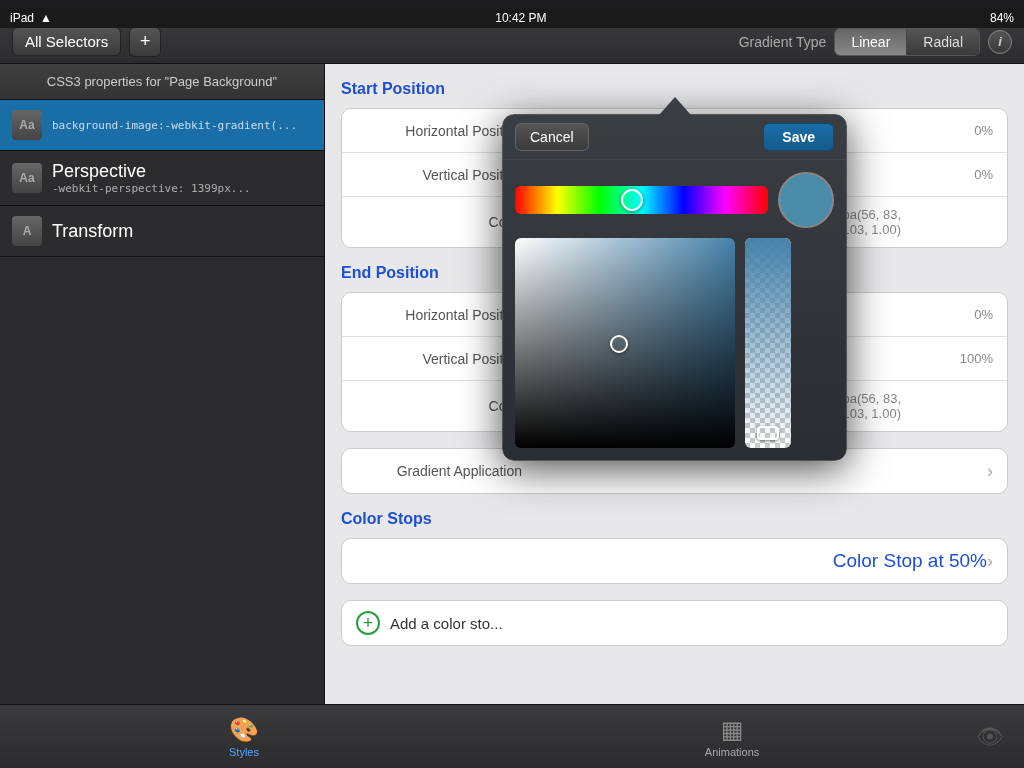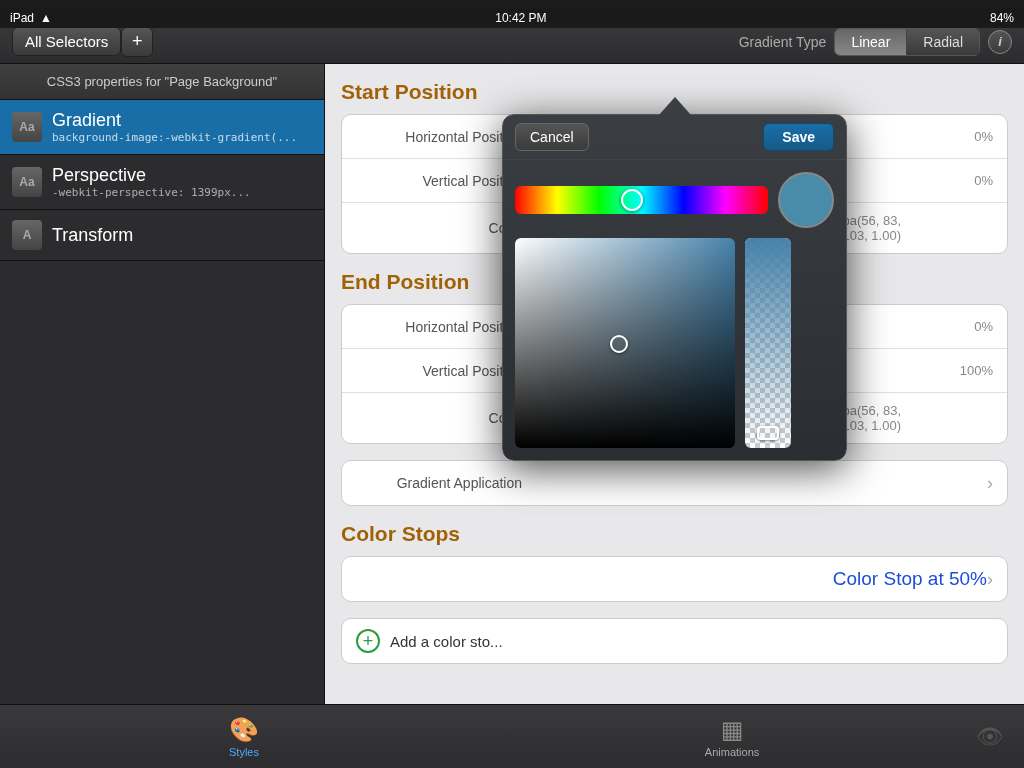--- a/index.html
+++ b/index.html
@@ -36,21 +36,21 @@
       top: 20px; left: 0; right: 0;
       height: 44px;
       background: linear-gradient(to bottom, #3a3a3c, #2c2c2e);
       display: flex;
       align-items: center;
       justify-content: space-between;
       padding: 0 12px;
       border-bottom: 1px solid #111;
       z-index: 99;
     }
-    .toolbar-left { display: flex; align-items: center; }
+    .toolbar-left { display: flex; align-items: center; gap: 8px; }
     .all-selectors-btn {
       background: linear-gradient(to bottom, #555, #3a3a3a);
       border: 1px solid #222;
       border-radius: 6px;
       color: #fff;
       font-size: 15px;
       font-weight: 500;
       padding: 5px 12px;
       cursor: pointer;
     }
@@ -168,23 +168,23 @@
     .main-content {
       position: absolute;
       top: 64px; left: 325px; right: 0;
       bottom: 64px;
       background: #e8e8ea;
       overflow-y: auto;
       padding: 16px;
     }
 
     .section-title {
-      font-size: 21px;
+      font-size: 16px;
       font-weight: 600;
-      color: #a16207;
+      color: #1d4ed8;
       margin-bottom: 10px;
     }
 
     .property-card {
       background: #fff;
       border-radius: 10px;
       border: 1px solid #ccc;
       overflow: hidden;
       margin-bottom: 16px;
     }
@@ -512,21 +512,20 @@
 <div class="sidebar">
   <div class="sidebar-header">
     <div class="sidebar-header-text">CSS3 properties for "Page Background"</div>
   </div>
 
   <div class="sidebar-item active">
     <div class="sidebar-icon">
       <span class="sidebar-icon-text">Aa</span>
     </div>
     <div>
-      <div class="sidebar-item-title">Gradient</div>
       <div class="sidebar-item-sub">background-image:-webkit-gradient(...</div>
     </div>
   </div>
 
   <div class="sidebar-item inactive">
     <div class="sidebar-icon">
       <span class="sidebar-icon-text">Aa</span>
     </div>
     <div>
       <div class="sidebar-item-title">Perspective</div>

